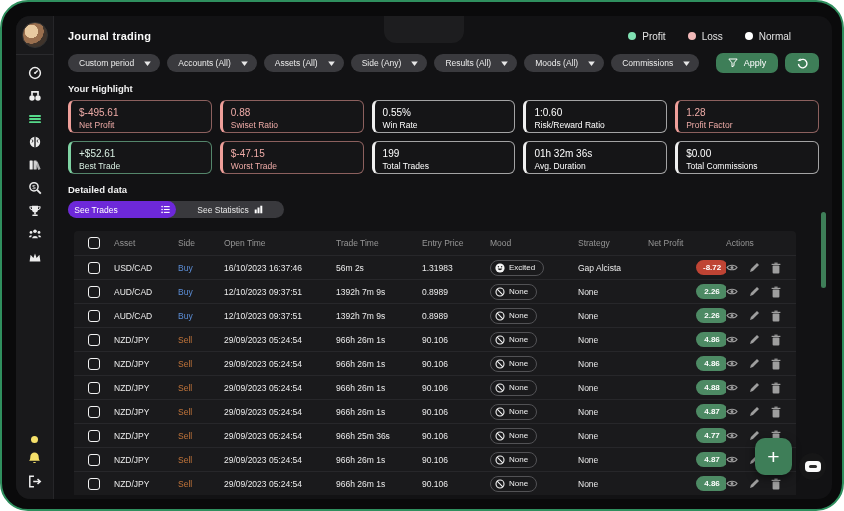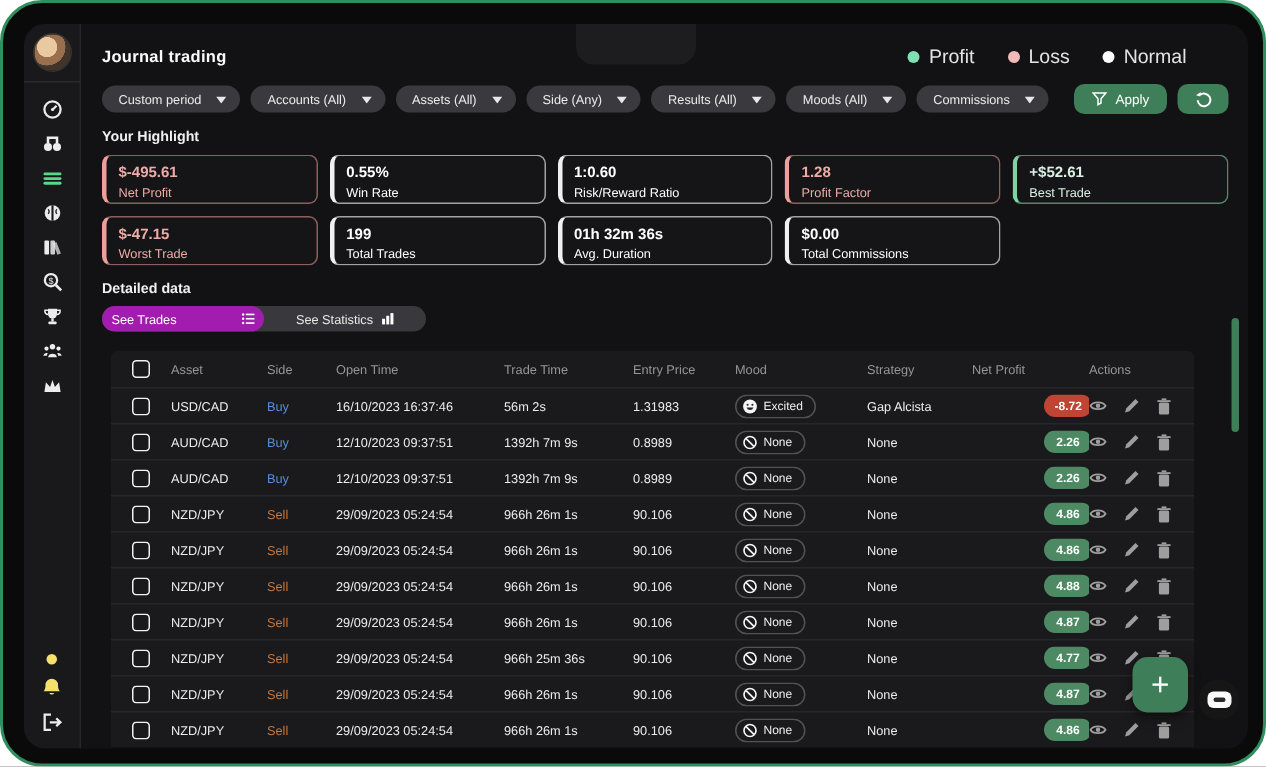--- a/index.html
+++ b/index.html
@@ -17,45 +17,45 @@
   .nav-item svg { width:14px; height:14px; display:block; }
   .side-bottom { margin-top:auto; display:flex; flex-direction:column; align-items:center; gap:7px; padding-bottom:10px; }
   .notif-dot { width:7px; height:7px; border-radius:50%; background:#f5e06a; }
   .side-bottom .nav-item svg { width:15px; height:15px; }
 
   
   .main { position:absolute; left:38px; top:0; right:0; bottom:0; padding:0 13px 0 14px; }
   .topbar { display:flex; align-items:center; justify-content:space-between; margin-top:14px; }
   .title { color:#fafafa; font-size:11px; font-weight:700; letter-spacing:.2px; }
   .legend { display:flex; gap:22px; margin-right:28px; }
-  .legend-item { display:flex; align-items:center; gap:6px; font-size:13px; color:#e3e3e3; }
+  .legend-item { display:flex; align-items:center; gap:6px; font-size:10px; color:#e3e3e3; }
   .dot { width:8px; height:8px; border-radius:50%; }
   .dot.profit { background:#7fe0b2; } .dot.loss { background:#f2b9b9; } .dot.normal { background:#ffffff; }
 
   .filters { display:flex; align-items:center; gap:7px; margin-top:11px; }
   .fpill { height:18px; display:flex; align-items:center; gap:10px; background:#3a3a3e; border-radius:999px; padding:0 9px 0 11px; color:#ececec; font-size:8.5px; cursor:pointer; white-space:nowrap; }
   .fpill .caret svg { width:7px; height:5px; display:block; }
   .apply-btn { margin-left:auto; height:20px; width:62px; background:#3e7e58; border-radius:7px; display:flex; align-items:center; justify-content:center; gap:6px; color:#fff; font-size:9px; cursor:pointer; }
   .apply-btn .fic svg { width:10px; height:10px; display:block; }
   .reset-btn { height:20px; width:34px; background:#3e7e58; border-radius:7px; display:flex; align-items:center; justify-content:center; cursor:pointer; }
   .reset-btn svg { width:11px; height:11px; display:block; }
 
   .section-label { color:#f0f0f0; font-size:9.5px; font-weight:600; margin-top:10px; }
 
   .cards { display:grid; grid-template-columns:repeat(5,1fr); gap:8px; margin-top:6px; }
   .card { height:33px; background:#151517; border-radius:6px; padding:4px 8px 0 8px; display:flex; flex-direction:column; justify-content:center; gap:1px; }
-  .card .v { font-size:10px; font-weight:700; line-height:12px; }
+  .card .v { font-size:10px; font-weight:400; line-height:12px; }
   .card .l { font-size:8.5px; line-height:10px; }
   .card.negative { border:1px solid rgba(239,159,154,.55); border-left:3px solid #ef9f9a; color:#eeaba7; }
   .card.positive { border:1px solid rgba(127,211,163,.6); border-left:3px solid #7fd3a3; color:#d9f0e3; }
   .card.neutral  { border:1px solid rgba(240,240,240,.65); border-left:3px solid #f0f0f0; color:#ffffff; }
 
   .tabs { display:inline-flex; background:#39393d; border-radius:999px; height:17px; margin-top:6px; }
   .tab { width:108px; display:flex; align-items:center; justify-content:center; gap:5px; font-size:8.5px; color:#e8e8e8; border-radius:999px; cursor:pointer; }
-  .tab.active { background:#a21caf; color:#fff;gap:43px; }
+  .tab.active { background:#6d28d9; color:#fff;gap:43px; }
   .tab .tic svg { width:9px; height:9px; display:block; }
 
   
   .table { margin-left:6px; margin-top:13px; width:722px; background:#1a1a1c; border-radius:4px 4px 0 0; }
   .tgrid { display:grid; grid-template-columns:40px 64px 46px 112px 86px 68px 88px 70px 78px 70px; align-items:center; height:24px; }
   .thead { color:#969696; font-size:8.5px; }
   .trow { border-top:1px solid #27272a; color:#ececec; font-size:8.5px; }
   .cell { overflow:hidden; white-space:nowrap; }
   .cb { display:flex; justify-content:flex-start; padding-left:14px; }
   .checkbox { width:12px; height:12px; border:1.6px solid #f2f2f2; border-radius:3px; background:transparent; cursor:pointer; }
@@ -306,20 +306,24 @@
 
       <div class="section-label">Your Highlight</div>
 
       <div class="cards">
 
           <div class="card negative">
             <div class="v">$-495.61</div>
             <div class="l">Net Profit</div>
           </div>
 
+          <div class="card negative">
+            <div class="v">0.88</div>
+            <div class="l">Swiset Ratio</div>
+          </div>
 
           <div class="card neutral">
             <div class="v">0.55%</div>
             <div class="l">Win Rate</div>
           </div>
 
           <div class="card neutral">
             <div class="v">1:0.60</div>
             <div class="l">Risk/Reward Ratio</div>
           </div>

